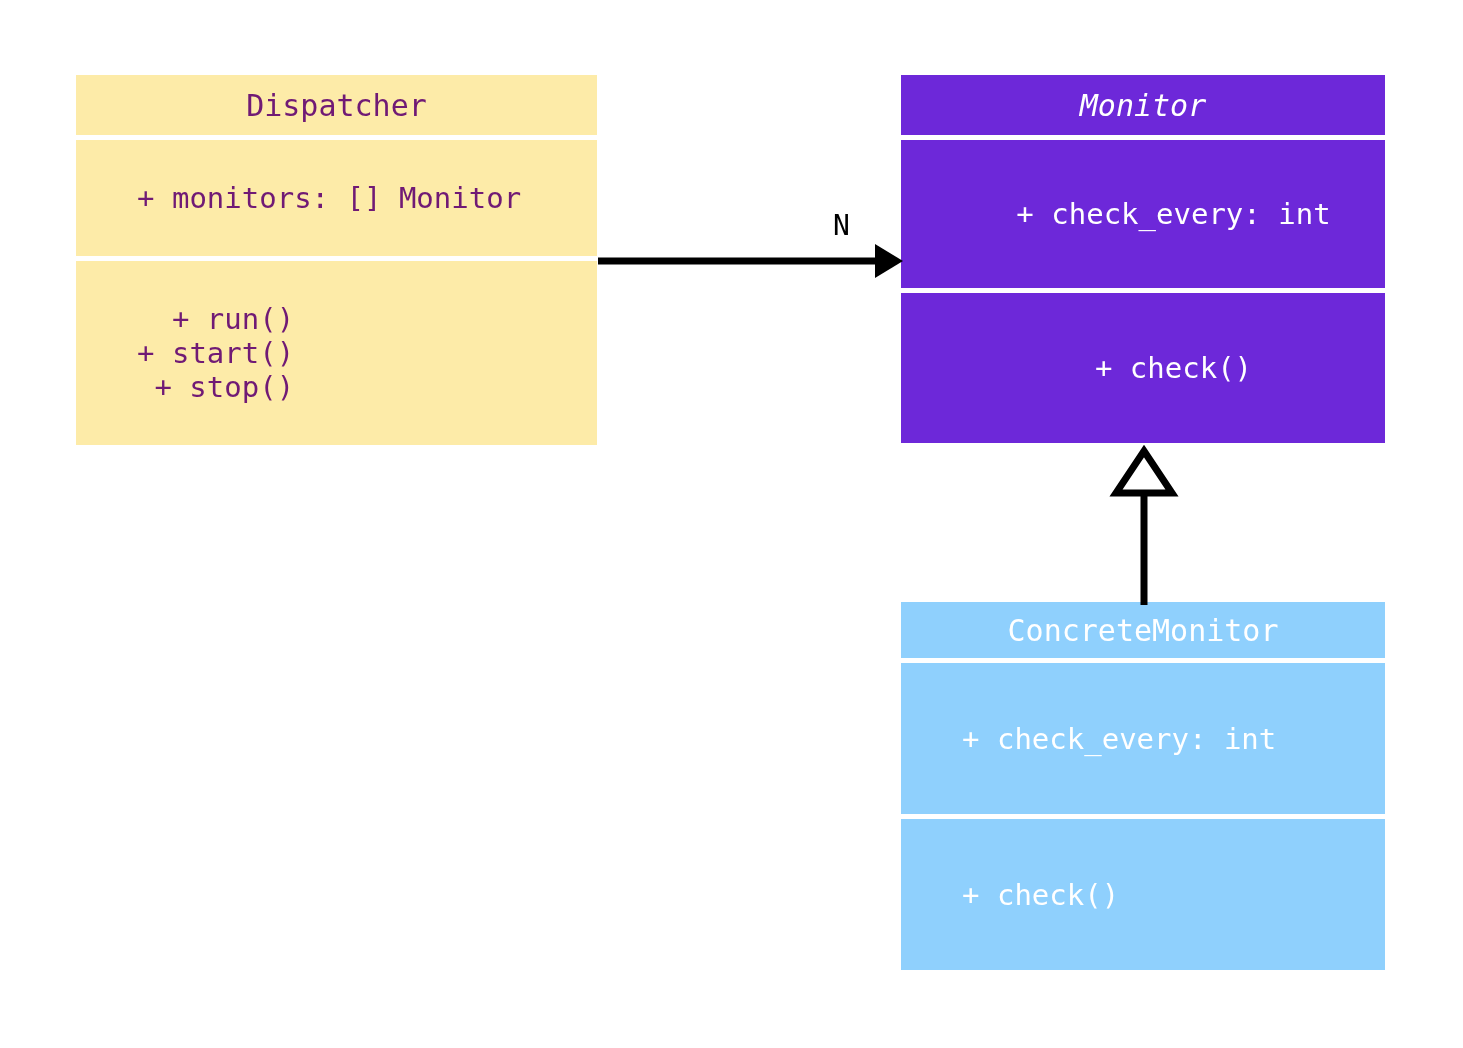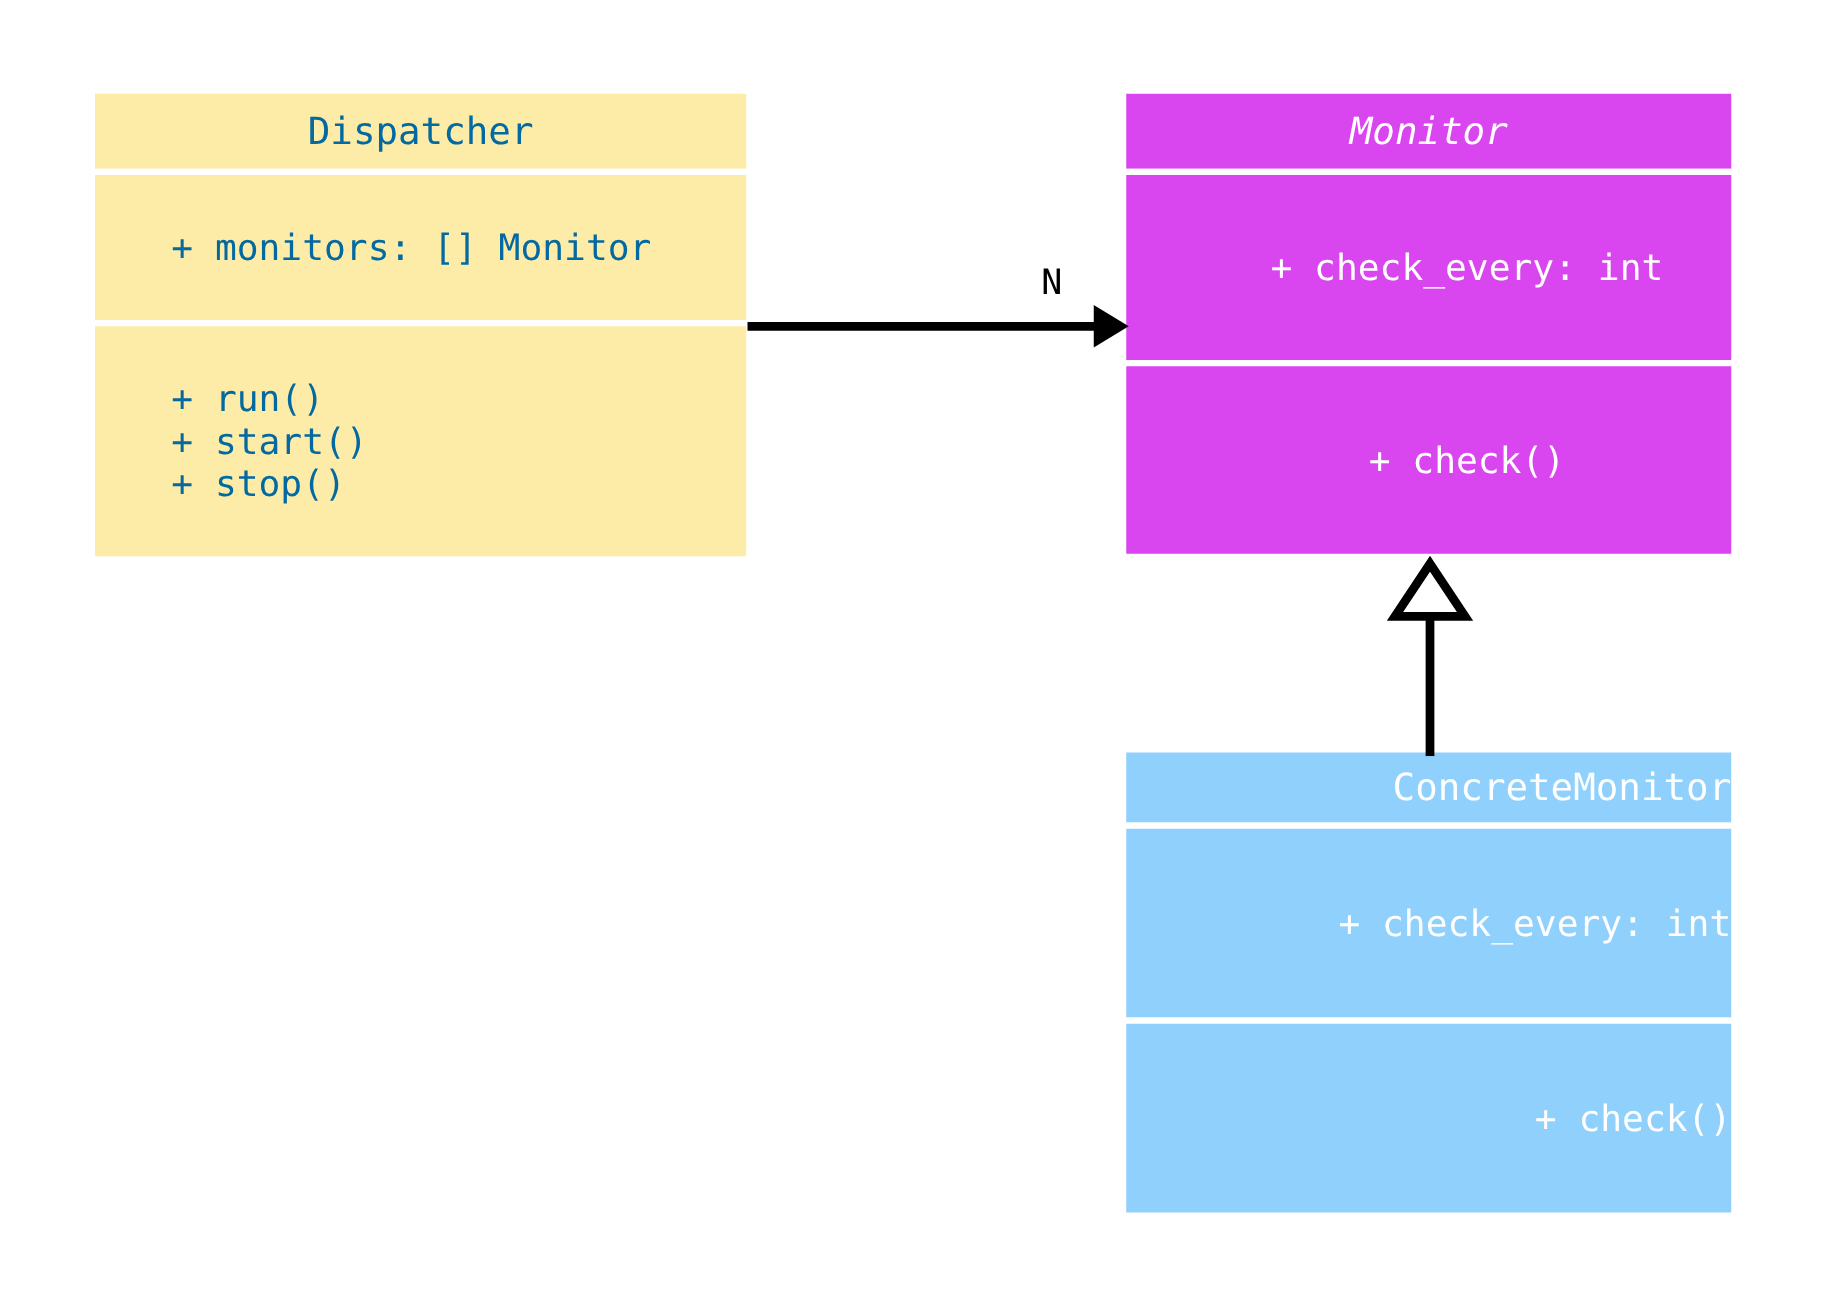--- a/index.html
+++ b/index.html
@@ -57,30 +57,30 @@
   }
   .uml-text {
     font-size: 29px;
     line-height: 34px;
     white-space: pre;
     padding-left: 22px;
     margin-left: 39px;
   }
 
   
-  .box-dispatcher { color: #0369a1; }
+  .box-dispatcher { color: #701a75; text-align: right; }
   .box-dispatcher .uml-row { background: #fdeba8; }
 
   
   .box-monitor { color: #ffffff; }
-  .box-monitor .uml-row { background: #d946ef; justify-content: center; }
+  .box-monitor .uml-row { background: #6d28d9; justify-content: center; }
 
   
   .box-concrete { color: #ffffff; }
-  .box-concrete .uml-row { background: #8fd0fd; justify-content: flex-end; }
+  .box-concrete .uml-row { background: #8fd0fd; }
 
   
   .connector {
     position: absolute;
     pointer-events: none;
   }
   .edge-label {
     position: absolute;
     font-size: 28px;
     color: #000000;

